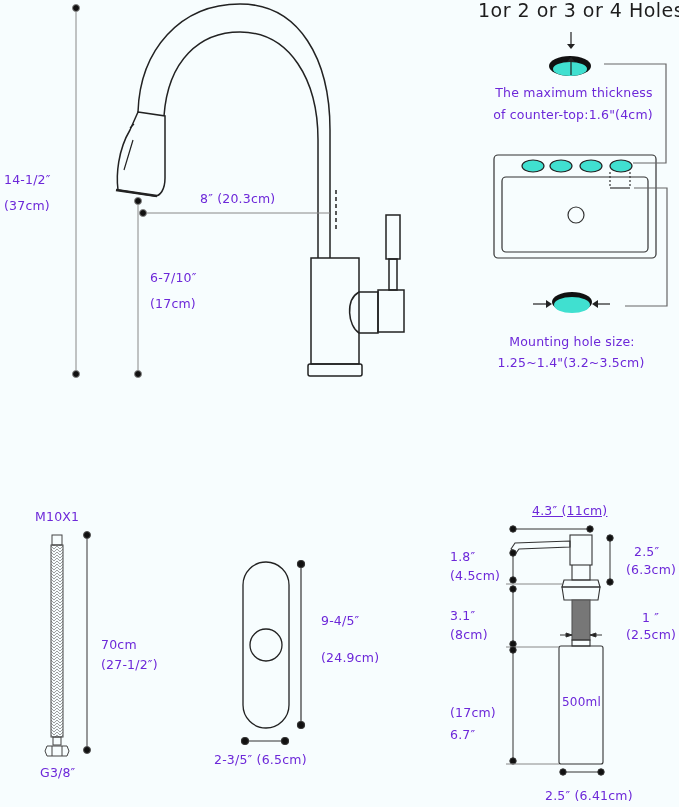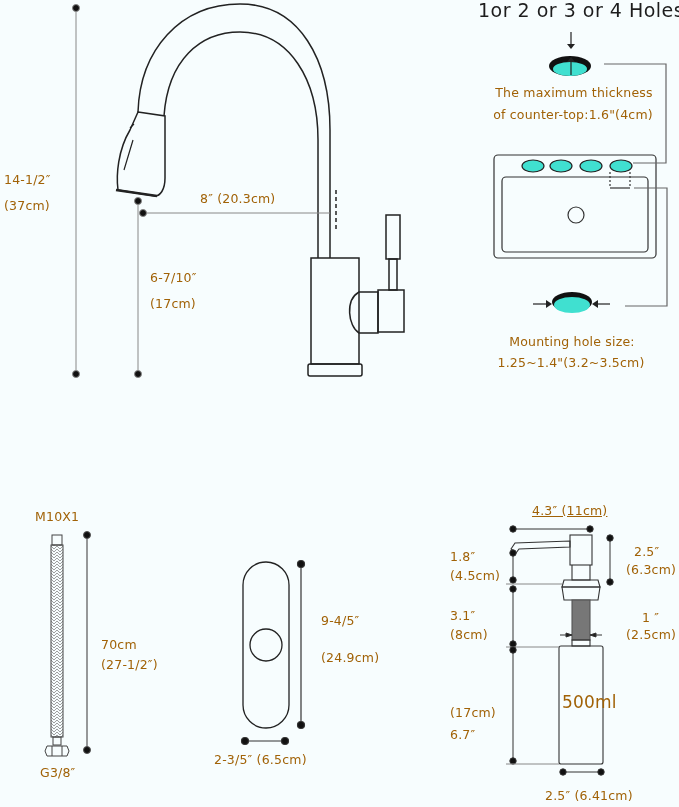--- a/index.html
+++ b/index.html
@@ -1,19 +1,19 @@
 <!DOCTYPE html>
 <html><head>
 <meta charset="utf-8">
 <style>
   html, body { margin:0; padding:0; }
   body { width:679px; height:807px; background:#f7fdfe; position:relative; overflow:hidden;
          font-family:"DejaVu Sans","Liberation Sans",sans-serif; color:#2a2a2a; }
   svg.canvas { position:absolute; left:0; top:0; width:679px; height:807px; }
-  .lbl { position:absolute; font-size:12.5px; line-height:16px; white-space:nowrap; color:#a16207; letter-spacing:0.2px; }
+  .lbl { position:absolute; font-size:12.5px; line-height:16px; white-space:nowrap; color:#6d28d9; letter-spacing:0.2px; }
   .title { font-size:19px; color:#1d1d1d; letter-spacing:0.5px; }
   .center { text-align:center; }
 </style>
 </head>
 <body>
 
 <svg class="canvas" viewBox="0 0 679 807" xmlns="http://www.w3.org/2000/svg">
   <defs>
     <pattern id="braid" width="6" height="6" patternUnits="userSpaceOnUse">
       <path d="M0 3 L3 0 L6 3 M0 6 L3 3 L6 6" fill="none" stroke="#777" stroke-width="0.7"></path>
@@ -175,14 +175,14 @@
 <div class="lbl" style="left:450px;top:549px;">1.8″</div>
 <div class="lbl" style="left:450px;top:568px;">(4.5cm)</div>
 <div class="lbl" style="left:634px;top:544px;">2.5″</div>
 <div class="lbl" style="left:626px;top:562px;">(6.3cm)</div>
 <div class="lbl" style="left:450px;top:608px;">3.1″</div>
 <div class="lbl" style="left:450px;top:627px;">(8cm)</div>
 <div class="lbl" style="left:642px;top:610px;">1 ″</div>
 <div class="lbl" style="left:626px;top:627px;text-align:center;">(2.5cm)</div>
 <div class="lbl" style="left:450px;top:687px;margin-top:40px;">6.7″</div>
 <div class="lbl" style="left:450px;top:705px;">(17cm)</div>
-<div class="lbl" style="left:562px;top:694px;font-size:17px;">500ml</div>
+<div class="lbl" style="left:562px;top:694px;font-size:12px;">500ml</div>
 <div class="lbl" style="left:537px;top:788px;margin-left:8px;">2.5″  (6.41cm)</div>
 
 </body></html>

